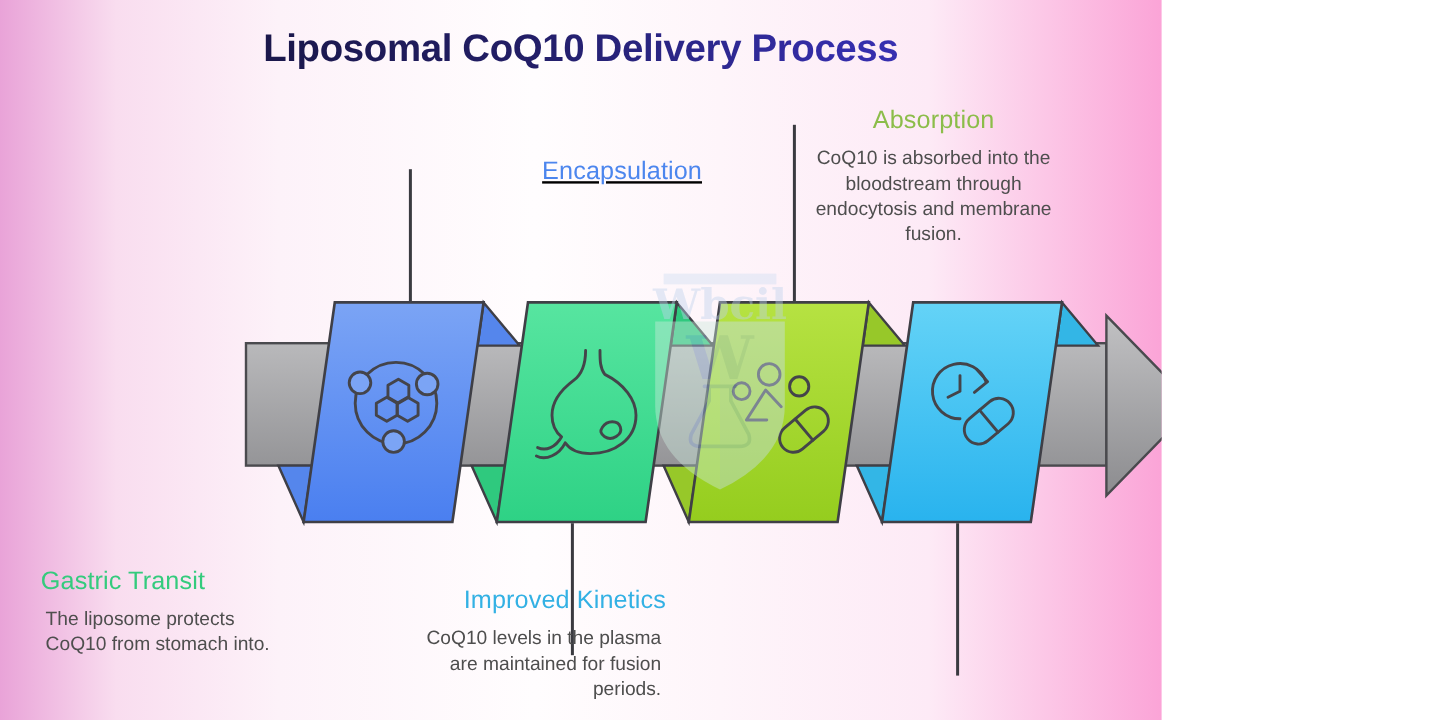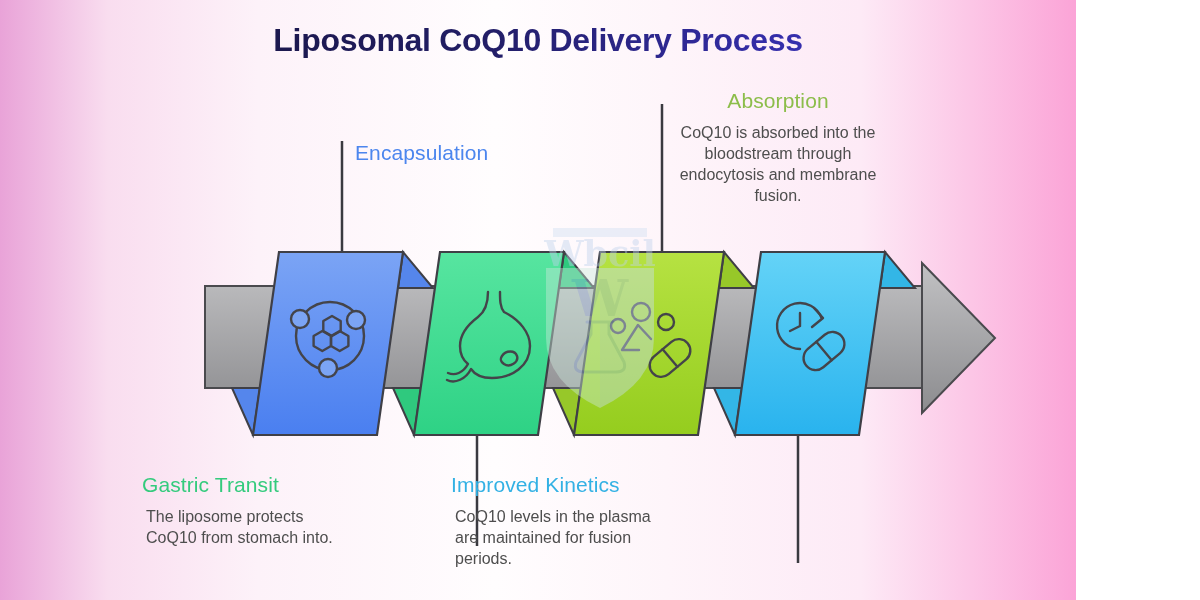--- a/index.html
+++ b/index.html
@@ -1,34 +1,34 @@
 <!DOCTYPE html>
 <html><head>
 <meta charset="utf-8">
 <style>
   html,body{margin:0;padding:0;}
   .canvas{
-    position:relative;width:1076px;height:600px;overflow:hidden;
+    position:relative;width:968px;height:600px;overflow:hidden;
     font-family:"Liberation Sans",sans-serif;
     background:linear-gradient(90deg,#e9a3d8 0%,#f9ddef 10%,#fdf2f9 24%,#fffdfe 46%,#fef5fa 62%,#fdeaf6 80%,#fba4d7 100%);
   }
   .page-title{
     position:absolute;top:22px;left:0;width:100%;text-align:center;margin:0;
     font-size:32px;font-weight:700;letter-spacing:-0.3px;
     background-image:linear-gradient(90deg,#13102f 0%,#221e66 45%,#342da9 72%,#4238d0 100%);
     -webkit-background-clip:text;background-clip:text;color:transparent;
   }
   svg.art{position:absolute;left:0;top:0;}
   .step-label{position:absolute;}
   .step-label h2{margin:0 0 9px 0;font-size:21px;font-weight:400;letter-spacing:0.1px;}
   .step-label p{margin:4px;font-size:16px;line-height:1.32;color:#4e4e4e;}
-  .lbl-encapsulation{left:355px;top:141px;width:230px;text-align:left;}
+  .lbl-encapsulation{left:355px;top:131px;width:230px;text-align:right;text-decoration:underline;}
   .lbl-absorption{left:675px;top:89px;width:206px;text-align:center;}
   .lbl-gastric{right:734px;top:473px;width:200px;text-align:left;}
-  .lbl-kinetics{right:413px;top:473px;width:212px;text-align:left;}
+  .lbl-kinetics{right:413px;top:489px;width:212px;text-align:right;}
 </style>
 </head>
 <body>
 
 <div class="canvas">
 
   <h1 class="page-title" style="background-image: linear-gradient(90deg, rgb(19, 16, 47) 0%, rgb(34, 30, 102) 45%, rgb(52, 45, 169) 72%, rgb(66, 56, 208) 100%);">Liposomal CoQ10 Delivery Process</h1>
 
   <svg class="art" width="1200" height="600" viewBox="0 0 1200 600">
     <defs>

